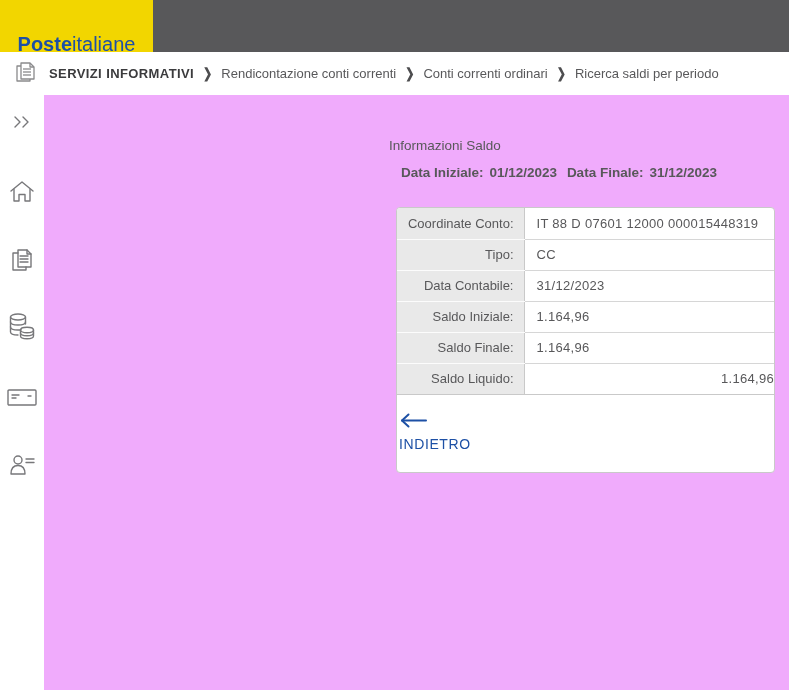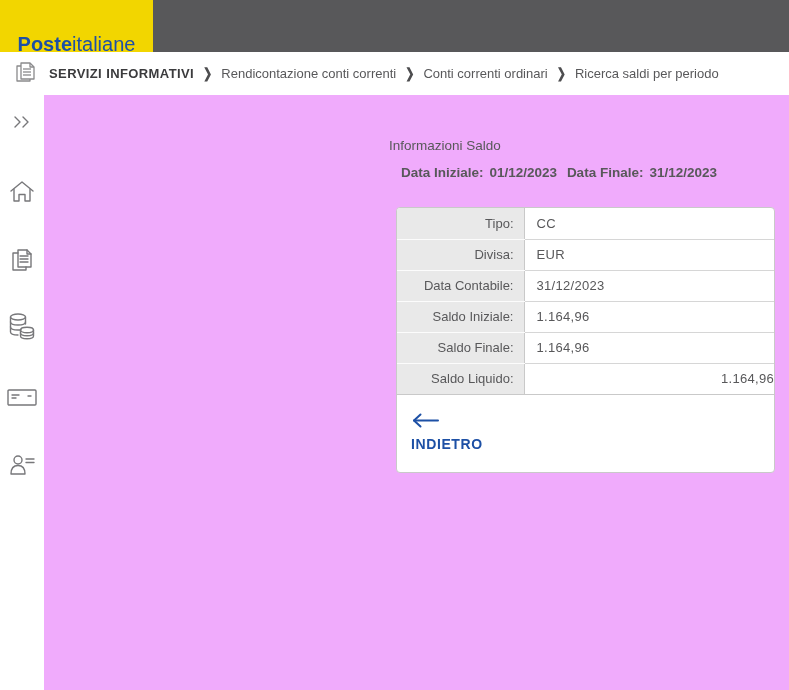--- a/index.html
+++ b/index.html
@@ -40,21 +40,21 @@
 
   .card { margin:27px 0 0 7px; width:379px; background:#ffffff;
     border:1px solid #c9c9c9; border-radius:4px; overflow:hidden; }
   table.info { width:100%; border-collapse:collapse; font-size:13px; color:#58585a; }
   table.info td { height:31px; vertical-align:middle; }
   td.lbl { width:127px; background:#e9e9e9; text-align:right; padding-right:10px;
     border-right:1px solid #c9c9c9; border-bottom:1px solid #fcfcfc; }
   td.val { padding-left:12px; border-bottom:1px solid #d6d6d6; letter-spacing:.3px; }
   tr.last td { border-bottom:1px solid #c9c9c9;text-align:right; }
 
-  .back-area { padding:17px 14px 20px 14px; cursor:pointer; display:inline-block;font-weight:bold; }
+  .back-area { padding:17px 14px 20px 2px; cursor:pointer; display:inline-block; }
   .back-arrow { display:block; }
   .back-label { display:block; margin-top:3px; color:#1d50a5; font-size:14px;
     letter-spacing:.6px; }
 </style>
 </head>
 <body>
 
 <div class="topbar">
   <div class="logo-block">
     <span class="logo-text"><b>Poste</b><span>italiane</span></span>
@@ -144,26 +144,26 @@
 
       <div class="date-line">
         <span>Data Iniziale:</span><span>01/12/2023</span>
         <span>Data Finale:</span><span>31/12/2023</span>
       </div>
 
       <div class="card">
         <table class="info">
           <tbody>
             <tr>
+              <td class="lbl">Coordinate Conto:</td>
+              <td class="val">IT 88 D 07601  12000  000015448319</td>
+            </tr>
+            <tr>
               <td class="lbl">Tipo:</td>
               <td class="val">CC</td>
-            </tr>
-            <tr>
-              <td class="lbl">Divisa:</td>
-              <td class="val">EUR</td>
             </tr>
             <tr>
               <td class="lbl">Data Contabile:</td>
               <td class="val">31/12/2023</td>
             </tr>
             <tr>
               <td class="lbl">Saldo Iniziale:</td>
               <td class="val">1.164,96</td>
             </tr>
             <tr>

